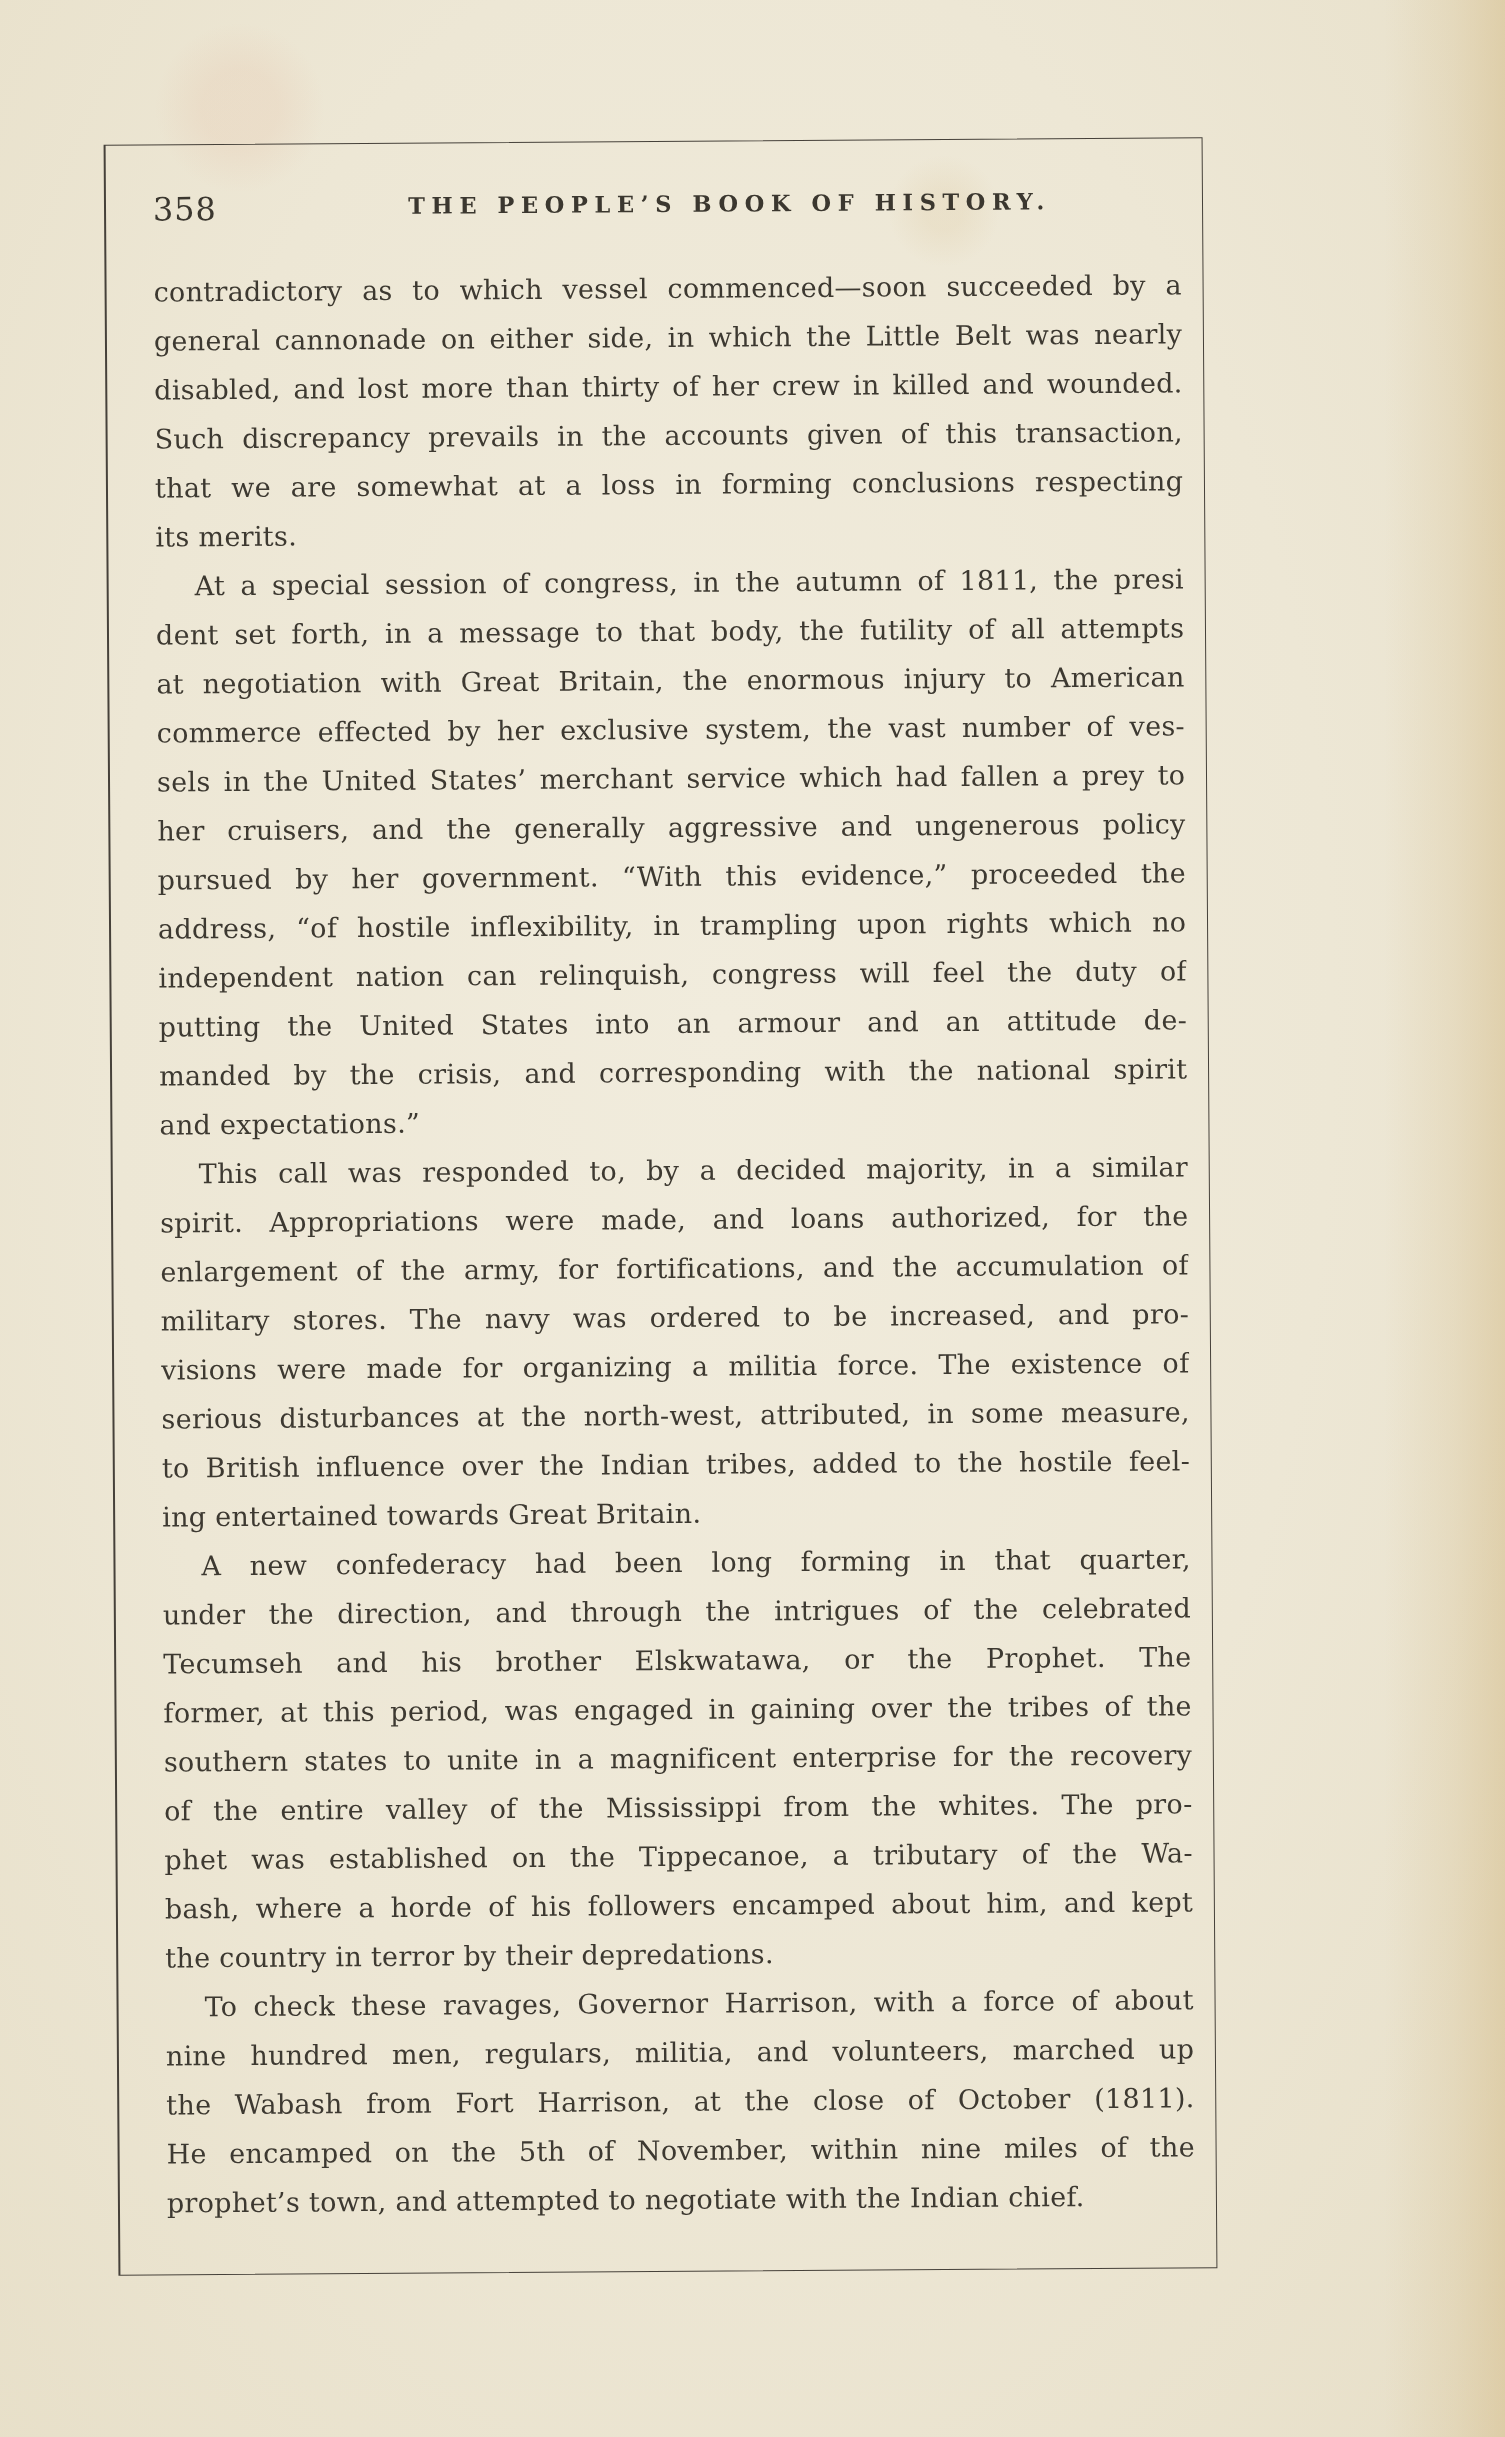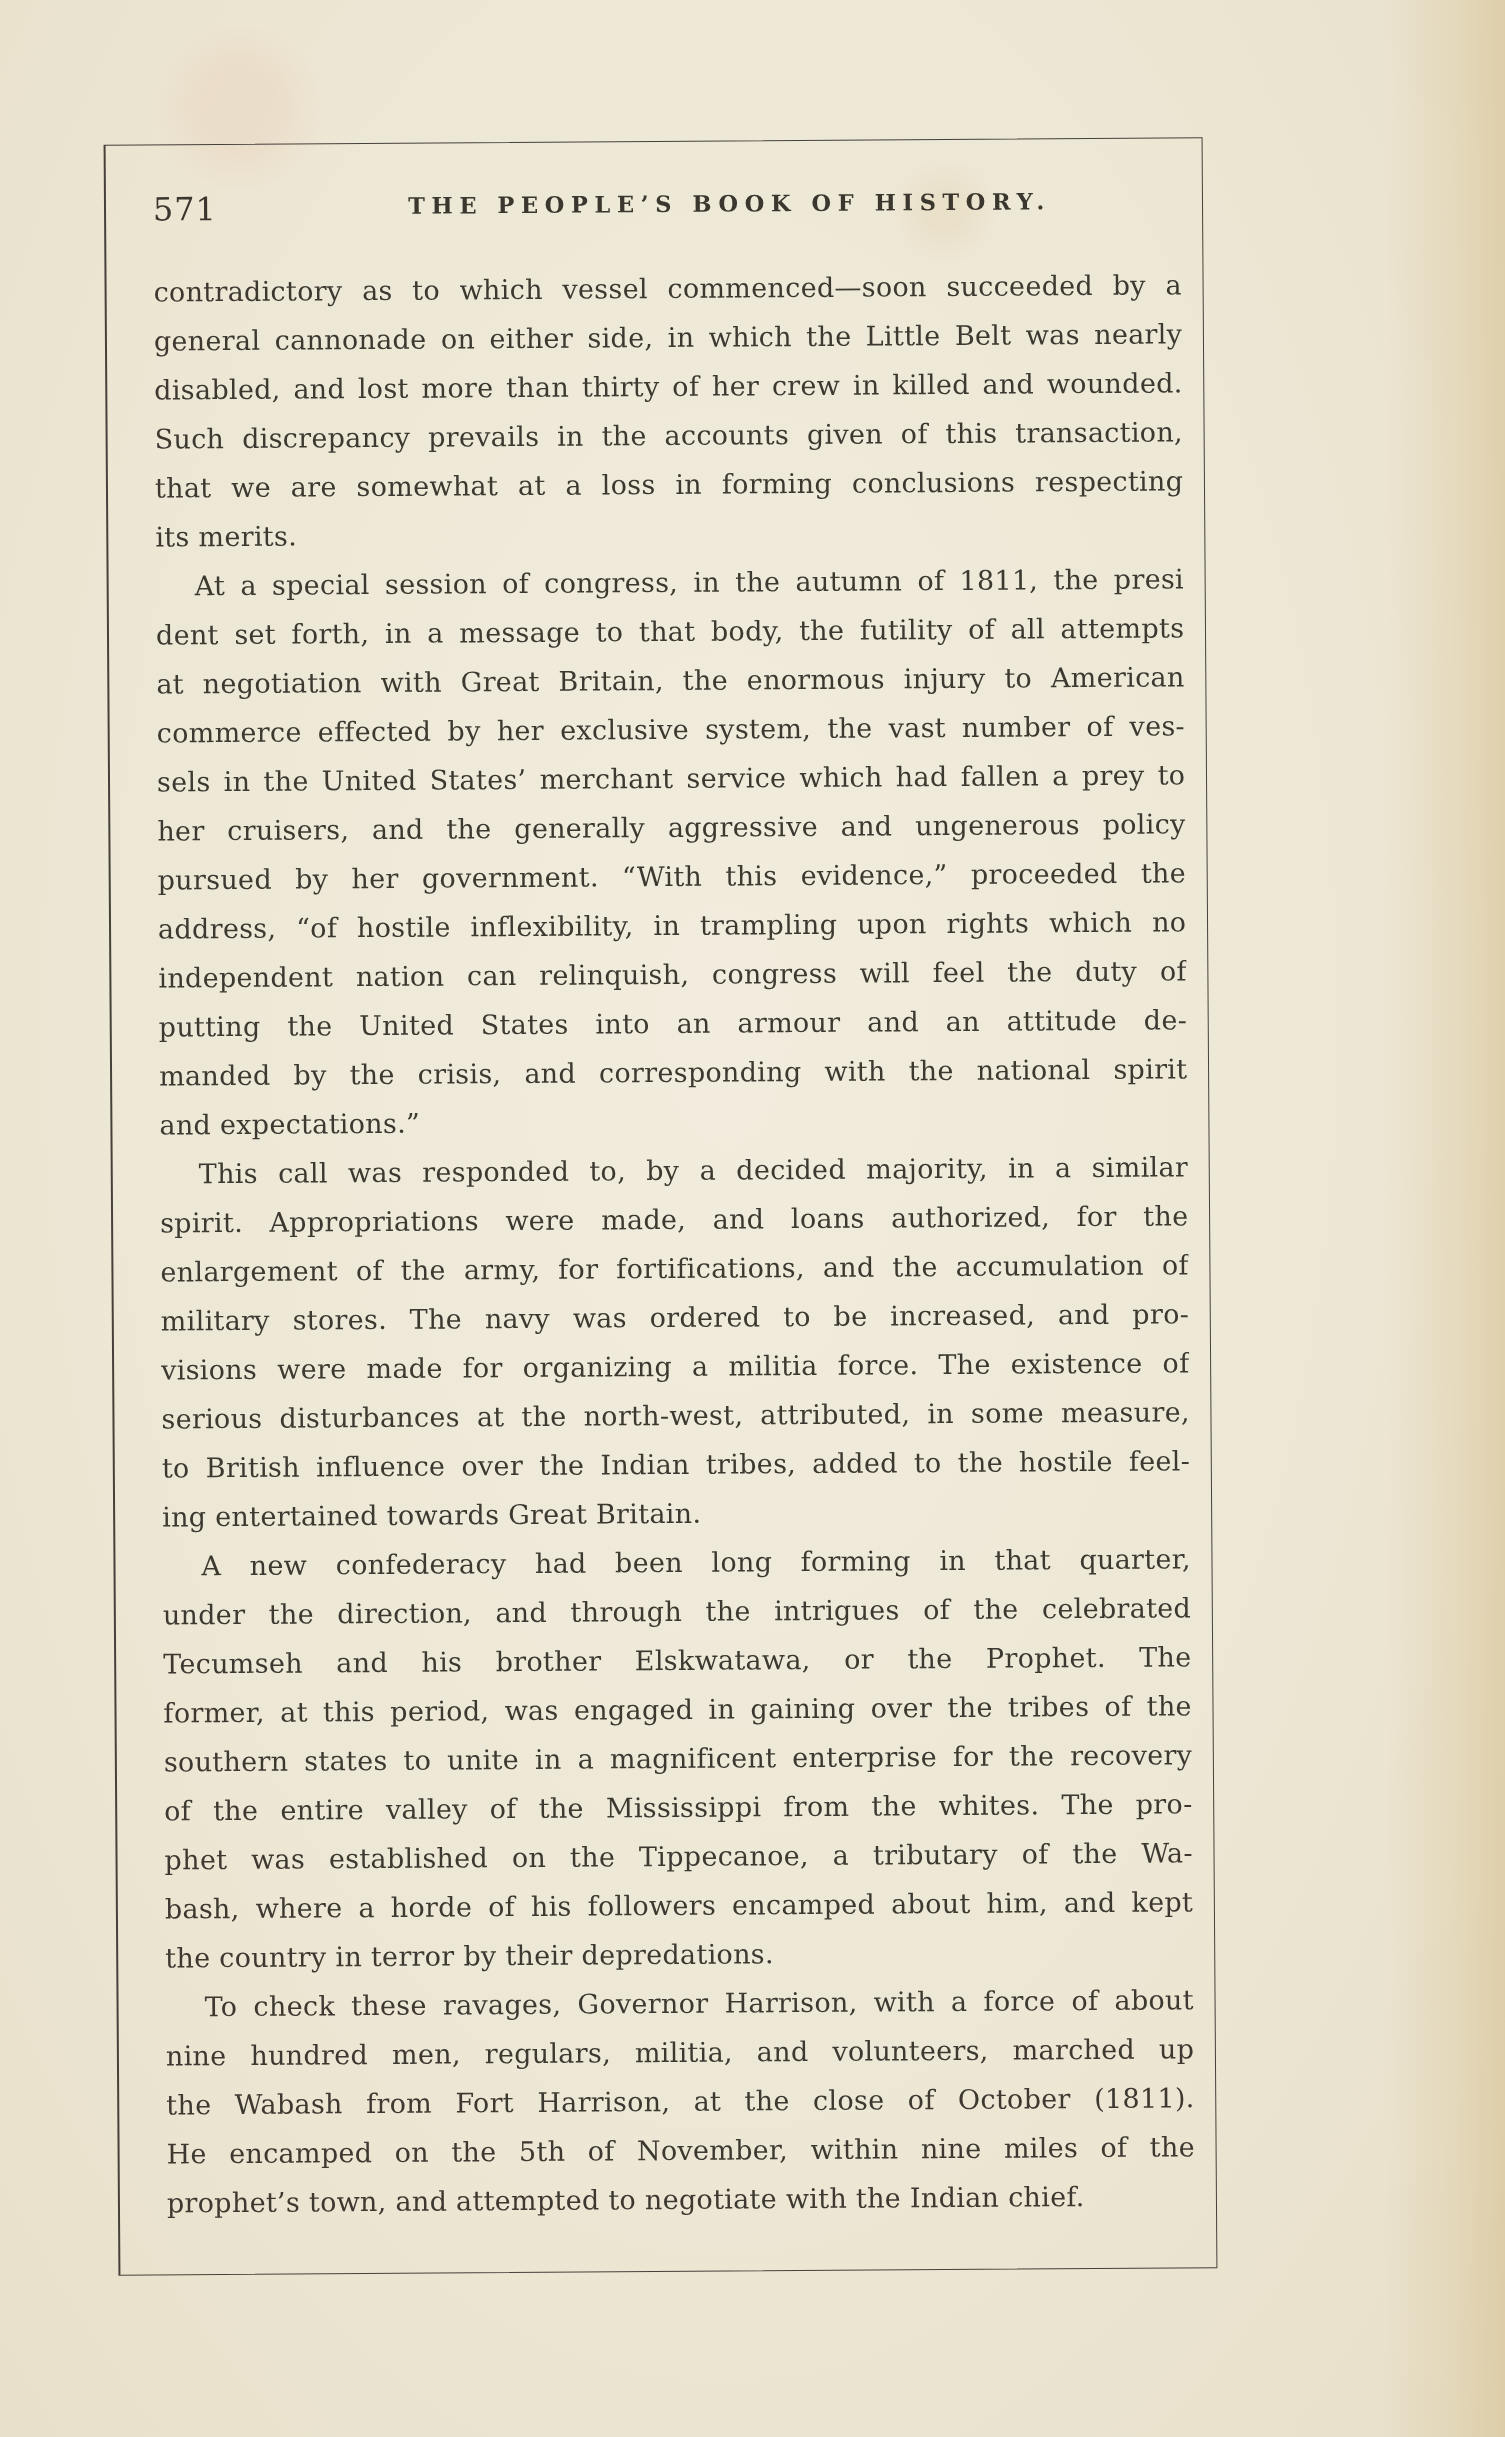--- a/index.html
+++ b/index.html
@@ -79,21 +79,21 @@
   .pline.indent{
     text-indent:39px;
   }
 </style>
 </head>
 <body>
 
 <div class="scan">
   <div class="frame">
     <div class="header-row">
-      <span class="page-number">571</span>
+      <span class="page-number">358</span>
       <span class="running-header">THE PEOPLE’S BOOK OF HISTORY.</span>
     </div>
     <div class="body-text" id="body-text">
         <div class="pline">contradictory as to which vessel commenced—soon succeeded by a</div>
         <div class="pline">general cannonade on either side, in which the Little Belt was nearly</div>
         <div class="pline">disabled, and lost more than thirty of her crew in killed and wounded.</div>
         <div class="pline">Such discrepancy prevails in the accounts given of this transaction,</div>
         <div class="pline">that we are somewhat at a loss in forming conclusions respecting</div>
         <div class="pline last">its merits.</div>
         <div class="pline indent">At a special session of congress, in the autumn of 1811, the presi</div>

